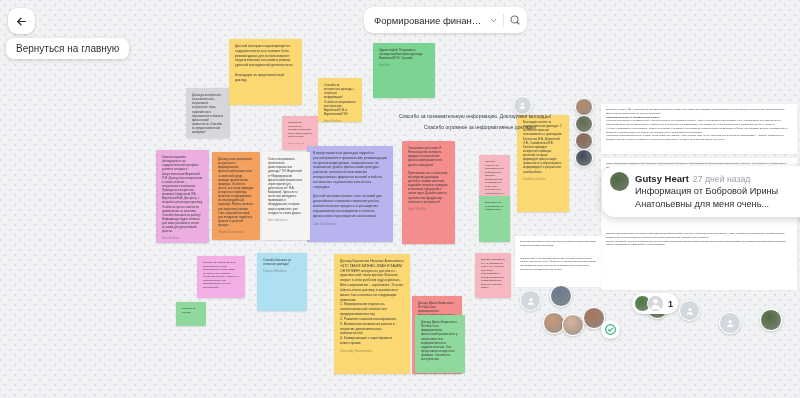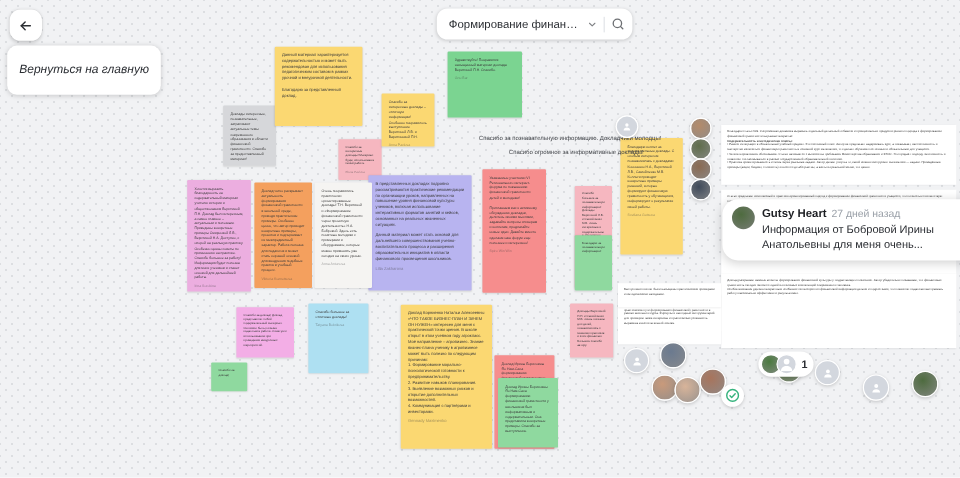--- a/index.html
+++ b/index.html
@@ -42,26 +42,25 @@
     font-size: 10.5px;
     color: #2b2e33;
     letter-spacing: .3px;
   }
   .clock-ic { width: 11px; height: 11px; display:block; }
   .tooltip-home {
     position: absolute; top: 38px; left: 6px;
     background: #fff;
     border-radius: 8px;
     box-shadow: 0 1px 4px rgba(0,0,0,.17);
-    padding: 15px 10px;
+    padding: 5px 10px;
     font-size: 10px;
     color: #2b2e33;
     white-space: nowrap;
     z-index: 60;
-    font-style: italic;
   }
 
   
   .searchbar {
     position: absolute; top: 7px; left: 364px;
     width: 163px; height: 26px;
     background: #fff;
     border-radius: 9px;
     box-shadow: 0 1px 3px rgba(0,0,0,.15);
     display: flex; align-items: center;

